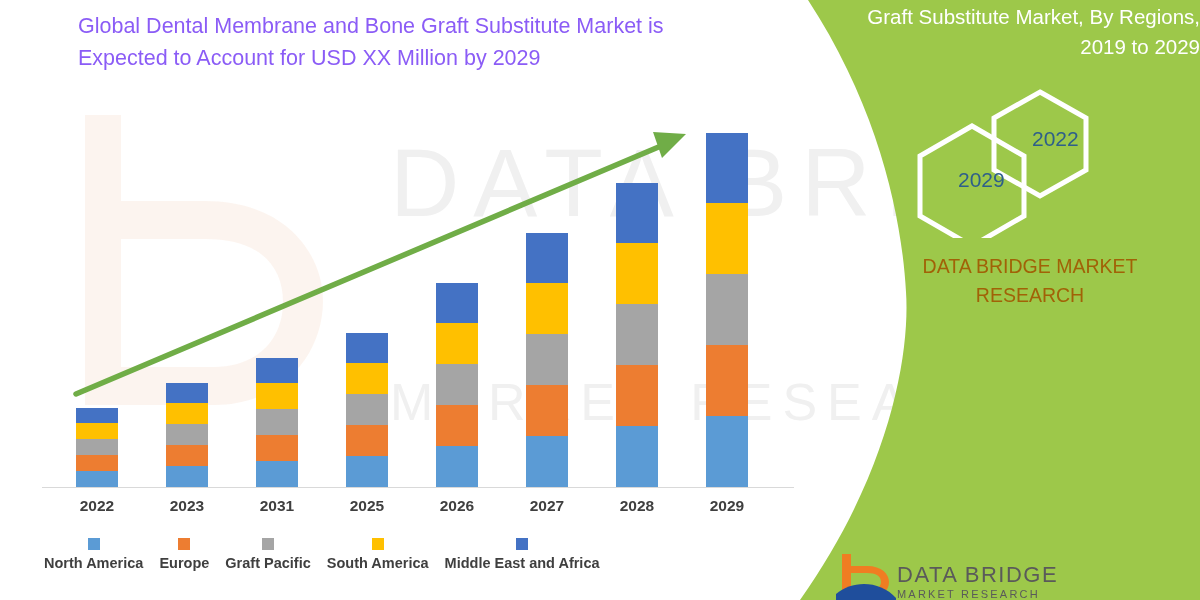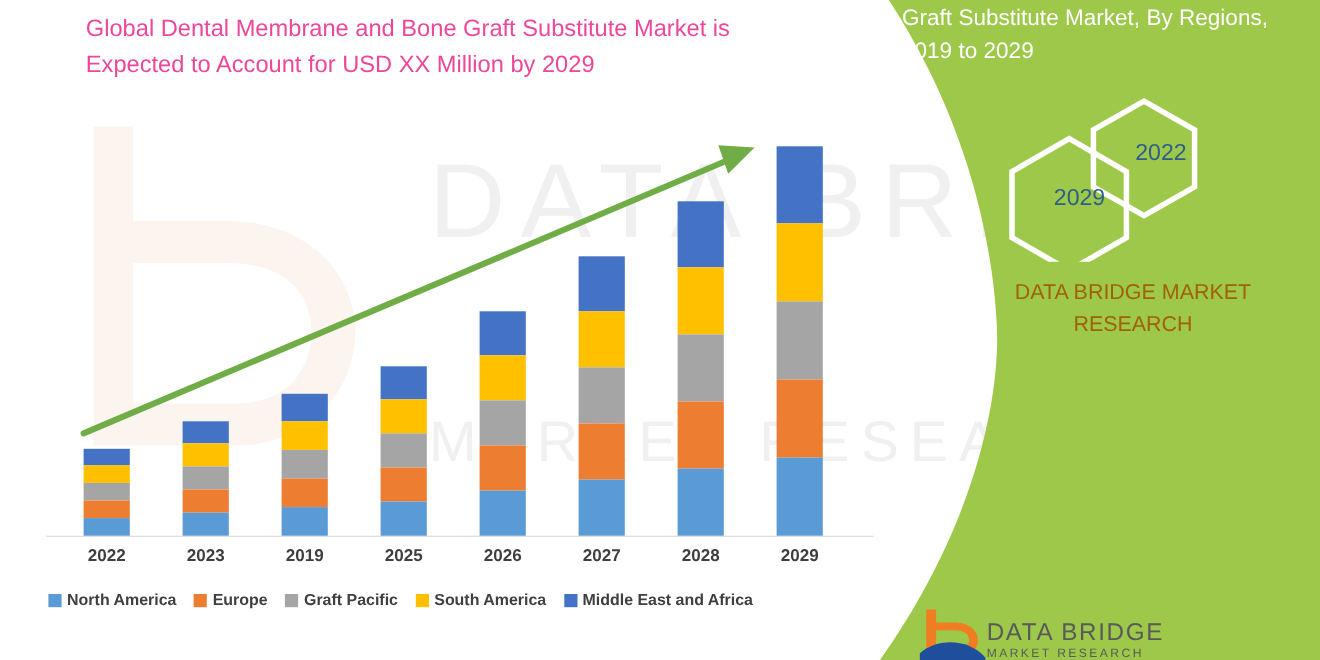--- a/index.html
+++ b/index.html
@@ -21,21 +21,21 @@
     position:absolute; left:0; top:0; width:900px;
     font-size:96px; letter-spacing:14px; font-weight:400;
     color:#f0f0f0; white-space:nowrap;
   }
   .wm-top { top:128px; left:390px; }
   .wm-bot { top:372px; left:390px; font-size:52px; letter-spacing:10px; }
 
   
   .title {
     position:absolute; left:78px; top:10px; width:680px;
-    color:#ec4899; font-size:21.5px; line-height:32px;
+    color:#8b5cf6; font-size:21.5px; line-height:32px;
   }
 
   
   .chart { position:absolute; left:0; top:0; width:810px; height:600px; }
   .axis-line {
     position:absolute; left:42px; top:487px; width:752px; height:1px;
     background:#d9d9d9;
   }
   .bar { position:absolute; width:42px; }
   .seg { width:100%; }
@@ -43,29 +43,29 @@
     position:absolute; top:497px; width:90px; text-align:center;
     font-size:15.5px; font-weight:bold; color:#3f3f3f;
   }
   .arrow-svg { position:absolute; left:0; top:0; width:810px; height:600px; }
 
   
   .legend {
     position:absolute; left:44px; top:538px;
     display:flex; align-items:center; gap:16px;
   }
-  .legend-item { display:flex; align-items:center; gap:5px; }
+  .legend-item { display:flex; align-items:center; gap:5px;flex-direction:column; }
   .legend-swatch { width:12px; height:12px; display:block; }
   .legend-label { font-size:14.5px; font-weight:bold; color:#3f3f3f; white-space:nowrap; }
 
   
   .panel-svg { position:absolute; left:760px; top:0; width:440px; height:600px; }
   .panel-title {
     position:absolute; left:820px; top:2px; width:380px;
-    text-align:left; color:#ffffff; font-size:20.5px; line-height:30px;
+    text-align:right; color:#ffffff; font-size:20.5px; line-height:30px;
     white-space:nowrap;
   }
   .panel-title .l2 { display:block; }
   .hex-wrap { position:absolute; left:900px; top:88px; width:230px; height:150px; }
   .hex-year {
     position:absolute; color:#2e5f8a; font-size:21px; font-weight:400;
   }
   .hex-2022 { left:1032px; top:127px; }
   .hex-2029 { left:958px; top:168px; }
   .brand {
@@ -160,21 +160,21 @@
           <div class="seg" style="height: 70px; background: rgb(68, 114, 196);"></div>
           <div class="seg" style="height: 71px; background: rgb(255, 192, 0);"></div>
           <div class="seg" style="height: 71px; background: rgb(165, 165, 165);"></div>
           <div class="seg" style="height: 71px; background: rgb(237, 125, 49);"></div>
           <div class="seg" style="height: 71px; background: rgb(91, 155, 213);"></div>
         </div>
       </div>
     <div id="xlabels">
         <div class="xlabel" style="left: 52px;">2022</div>
         <div class="xlabel" style="left: 142px;">2023</div>
-        <div class="xlabel" style="left: 232px;">2019</div>
+        <div class="xlabel" style="left: 232px;">2031</div>
         <div class="xlabel" style="left: 322px;">2025</div>
         <div class="xlabel" style="left: 412px;">2026</div>
         <div class="xlabel" style="left: 502px;">2027</div>
         <div class="xlabel" style="left: 592px;">2028</div>
         <div class="xlabel" style="left: 682px;">2029</div>
       </div>
 
     <svg class="arrow-svg" viewBox="0 0 810 600">
       <line x1="76" y1="394" x2="668" y2="143" stroke="#70AD47" stroke-width="5.5" stroke-linecap="round"></line>
       <polygon points="686,134 653,132 662,158" fill="#70AD47"></polygon>

